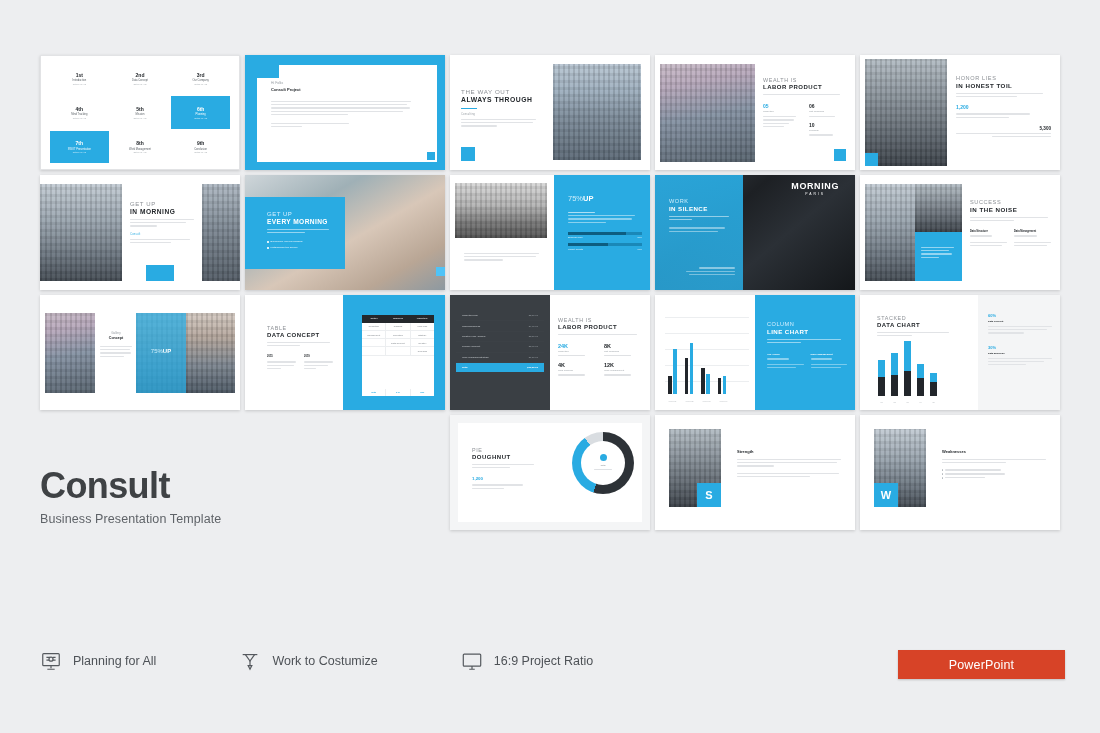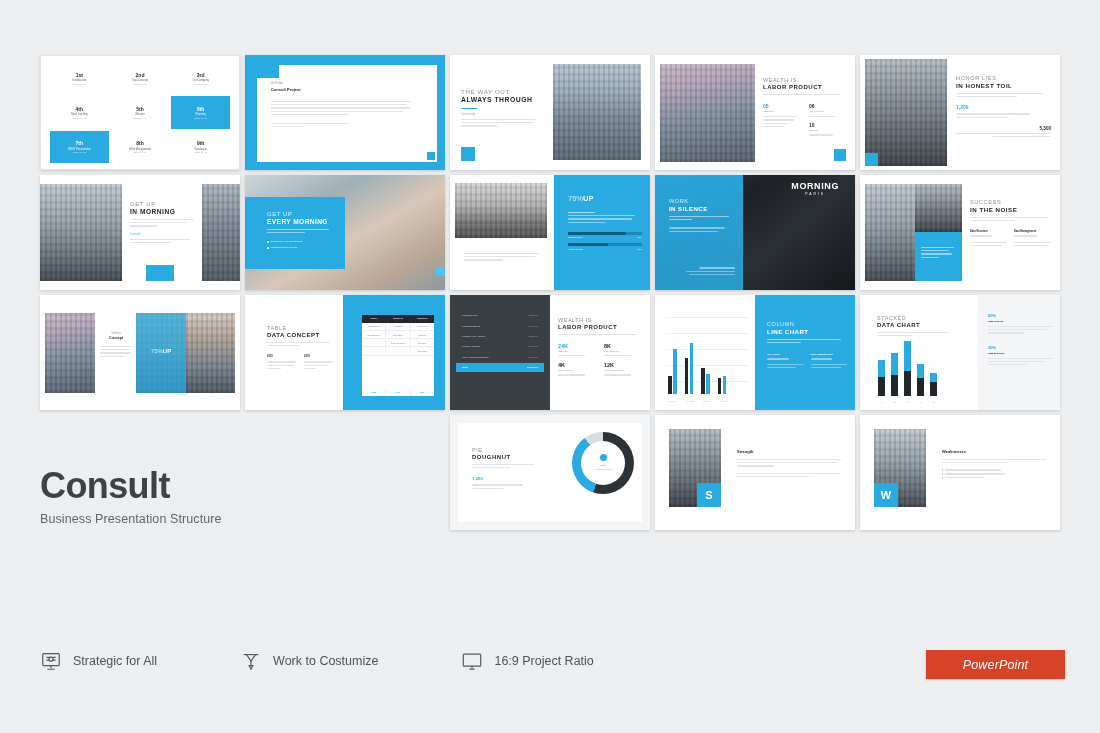--- a/index.html
+++ b/index.html
@@ -66,24 +66,24 @@
 
   
   .features { position: absolute; left: 40px; top: 650px; display: flex; gap: 83px; align-items: center; }
   .feature { display: flex; align-items: center; gap: 11px; }
   .feature-label { font-size: 12.5px; color: #4e5257; }
   .fi { width: 22px; height: 22px; color: #55595e; }
 
   
   .buttons { position: absolute; right: 35px; top: 650px; display: flex; gap: 20px; }
   .btn {
-    width: 139px; height: 29px; display: flex; align-items: center; justify-content: center;
+    width: 167px; height: 29px; display: flex; align-items: center; justify-content: center;
     color: #fff; font-size: 12.5px; letter-spacing: .15px;
     box-shadow: 0 1px 2px rgba(0,0,0,.2);
-    cursor: pointer; border: none; font-style: italic;
+    cursor: pointer; border: none;
   }
   .btn-ppt { background: #d74327; }
   .btn-gs  { background: #f5c016; }
 
   
 
   
   .toc { position:absolute; inset:6px 9px; display:grid; grid-template-columns:repeat(3,1fr); grid-template-rows:repeat(3,1fr); gap:2px; }
   .toc-cell { display:flex; flex-direction:column; align-items:center; justify-content:center; }
   .toc-cell.hl { background:#29abe2; color:#fff; }
@@ -845,33 +845,33 @@
           </div>
         </div>
       </div>
       </div>
     </div>
 
   </div>
 
   <div class="brand">
     <div class="brand-title">Consult</div>
-    <div class="brand-sub">Business Presentation Structure</div>
+    <div class="brand-sub">Business Presentation Template</div>
   </div>
 
   <div class="features">
     <div class="feature">
       <span class="fi">
         <svg width="22" height="22" viewBox="0 0 24 24" fill="none" stroke="currentColor" stroke-width="1.3">
           <rect x="3" y="4" width="18" height="13" rx="1"></rect>
           <path d="M12 17v3M8 21h8M7 8h4M7 11h3M14 8h3M14 11h3"></path>
           <circle cx="12" cy="10" r="2.2"></circle>
         </svg>
       </span>
-      <span class="feature-label">Strategic for All</span>
+      <span class="feature-label">Planning for All</span>
     </div>
     <div class="feature">
       <span class="fi">
         <svg width="22" height="22" viewBox="0 0 24 24" fill="none" stroke="currentColor" stroke-width="1.3">
           <path d="M4 5h16"></path>
           <path d="M7 5l5 7 5-7"></path>
           <path d="M12 12v5"></path>
           <path d="M10 17h4l-2 4z"></path>
         </svg>
       </span>

